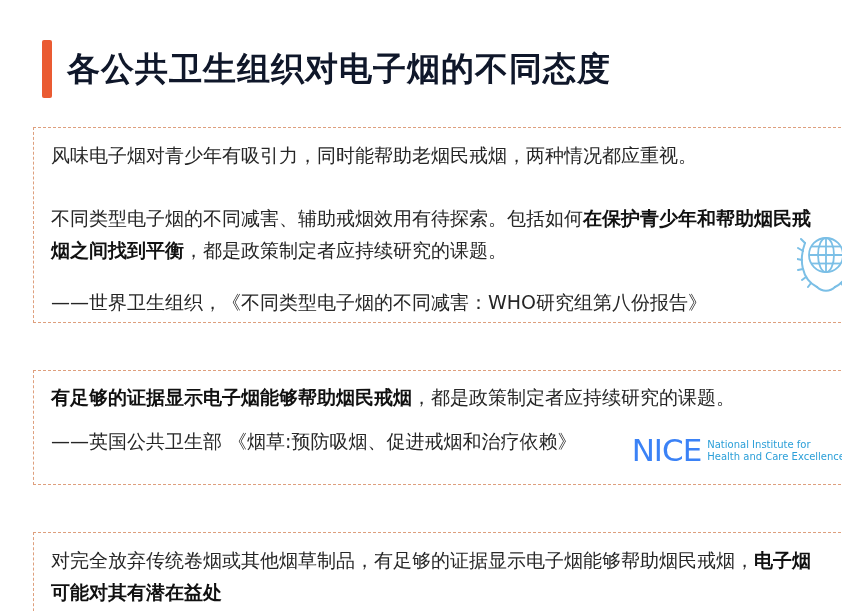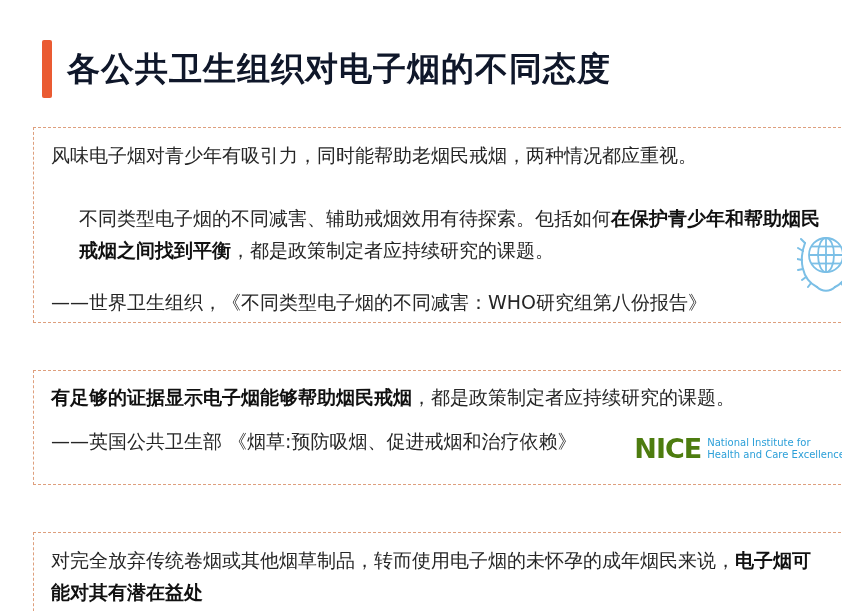--- a/index.html
+++ b/index.html
@@ -45,21 +45,21 @@
   .box-phe { top: 370px; height: 115px; padding: 10px 18px 0 17px; }
   .box-fda { top: 532px; height: 120px; padding: 11px 18px 0 17px; }
 
   .quote-box p {
     margin: 0;
     font-size: 19px;
     line-height: 32px;
     color: #262626;
   }
   .box-who .p1 { margin-bottom: 31px; }
-  .box-who .p2 { margin-bottom: 20px; max-width: 760px; margin-left: 28px; }
+  .box-who .p2 { margin-bottom: 20px; max-width: 760px; }
   .box-fda .p1 { max-width: 775px; }
   .bold-seg { font-weight: bold; color: #111111; }
   .attribution {
     font-size: 19px;
     color: #2b2b2b;
     white-space: nowrap;
   }
   .box-phe .attribution { margin-top: 12px; }
 
   
@@ -70,23 +70,23 @@
   }
   
   .nice-logo {
     position: absolute;
     right: 0px; top: 64px;
     display: flex;
     align-items: center;
     white-space: nowrap;
   }
   .nice-acronym {
-    font-size: 27px;
-    font-weight: bold;
-    color: #4d7c0f;
+    font-size: 31px;
+    font-weight: normal;
+    color: #3b82f6;
     letter-spacing: -1px;
     line-height: 1;
   }
   .nice-text {
     margin-left: 6px;
     font-size: 10px;
     line-height: 12px;
     color: #2b9fd8;
   }
 </style>
@@ -131,14 +131,14 @@
   <div class="nice-logo">
     <span class="nice-acronym">NICE</span>
     <span class="nice-text">
       <span>National Institute for</span><br>
       <span>Health and Care Excellence</span>
     </span>
   </div>
 </div>
 
 <div class="quote-box box-fda">
-  <p class="p1"><span>对完全放弃传统卷烟或其他烟草制品，转而使用电子烟的未怀孕的成年烟民来说，</span><span class="bold-seg">电子烟可能对其有潜在益处</span></p>
+  <p class="p1"><span>对完全放弃传统卷烟或其他烟草制品，有足够的证据显示电子烟能够帮助烟民戒烟，</span><span class="bold-seg">电子烟可能对其有潜在益处</span></p>
 </div>
 
 </body></html>

